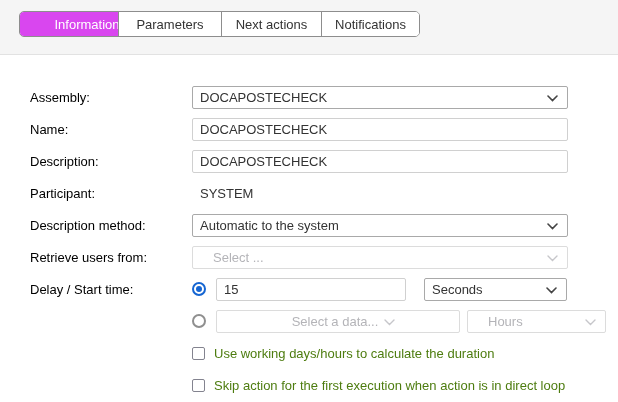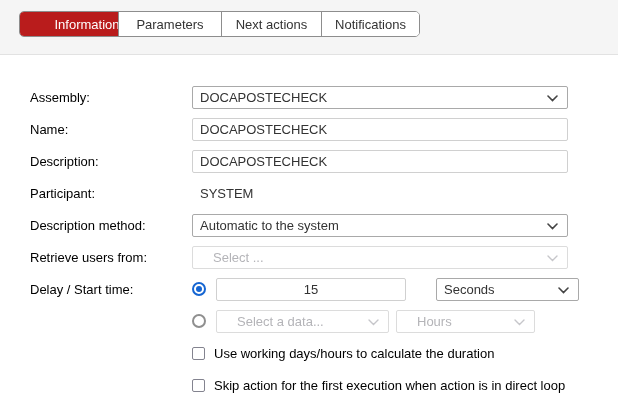--- a/index.html
+++ b/index.html
@@ -28,21 +28,21 @@
     border-radius:5px;
     overflow:hidden;
   }
   .tab {
     display:flex; align-items:center; justify-content:center;
     font-size:13px; color:#333; cursor:pointer;
     border-left:1px solid #8d8d8d;
     background:#fff;
   }
   .tab:first-child { border-left:none; }
-  .tab.active { background:#b91c1c; color:#fff;padding-left:36px; }
+  .tab.active { background:#d946ef; color:#fff;padding-left:36px; }
   .tw1 { width:98px; } .tw2 { width:103px; } .tw3 { width:100px; } .tw4 { width:98px; }
 
   
   .form { padding-top:26px; }
   .row { display:flex; align-items:center; height:32px; padding-left:30px; }
   .label { width:162px; flex:none; color:#000000; }
   .ctrl { width:376px; flex:none; display:flex; align-items:center; }
 
   .tinput {
     width:100%; height:23px;
@@ -79,28 +79,28 @@
   .radio.checked { border-color:#1565d2; }
   .radio .dot { width:6px; height:6px; border-radius:50%; }
   .radio.checked .dot { background:#1565d2; }
 
   
   .checkbox {
     width:13px; height:13px; flex:none;
     border:1.5px solid #83838f; border-radius:2px;
     background:#fff; margin-right:9px; cursor:pointer;
   }
-  .cb-label { color:#000000; }
+  .cb-label { color:#4d7c0f; }
 
   
   .w190 { width:190px; flex:none; }
   .w143 { width:143px; flex:none; }
-  .w205 { width:173px; flex:none; }
+  .w205 { width:244px; flex:none;justify-content:center; }
   .w139 { width:139px; flex:none;gap:8px; }
-  .gap18 { margin-right:30px;text-align:center; }
+  .gap18 { margin-right:18px; }
   .gap7  { margin-right:7px; }
 </style>
 </head>
 <body>
 
 <div class="screen">
 
   <div class="header">
     <div class="tabgroup">
       <div class="tab active tw1">Information</div>

